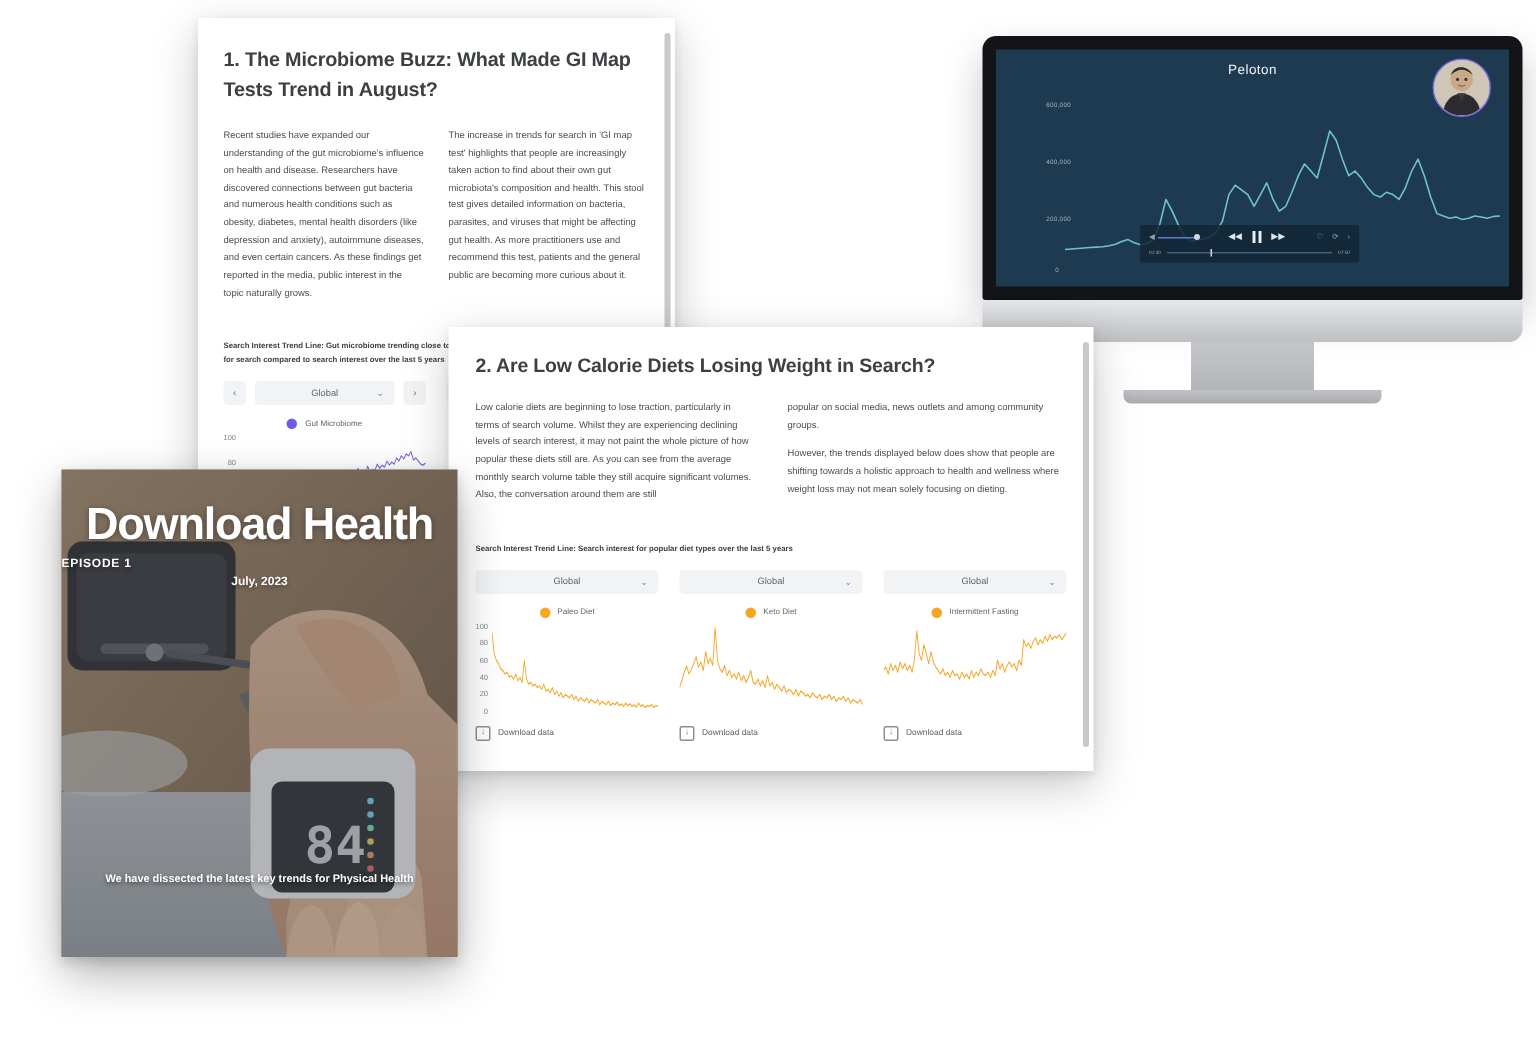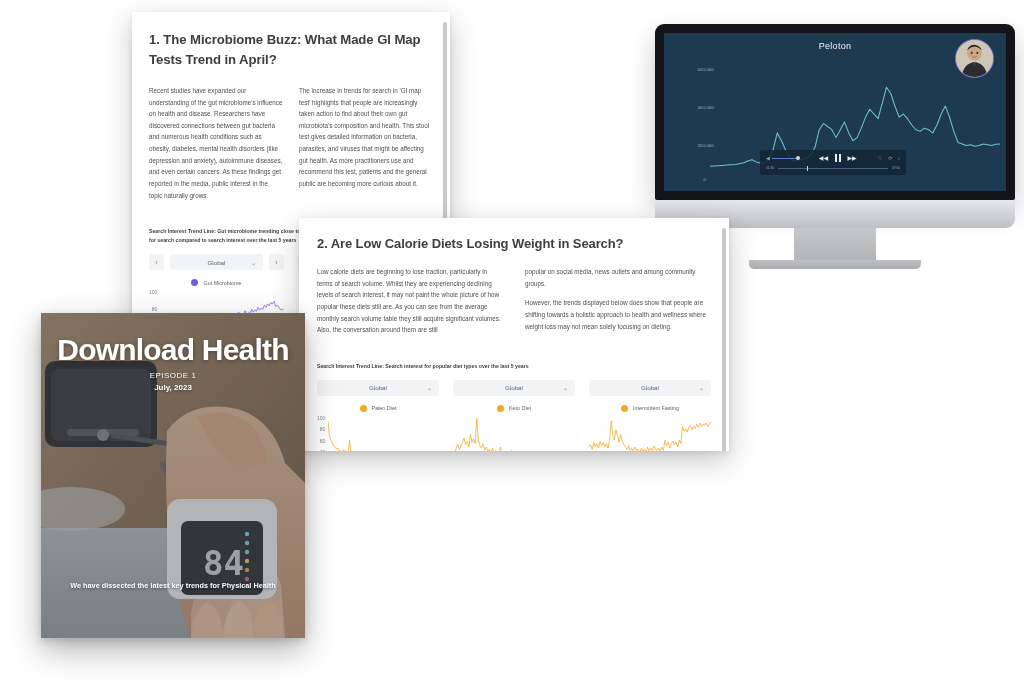--- a/index.html
+++ b/index.html
@@ -68,43 +68,43 @@
 
   .dl{display:flex;align-items:center;gap:5px;margin-top:6px;}
   .dl-ico{
     width:8px;height:8px;border:1px solid #8b9095;border-radius:1.5px;
     display:flex;align-items:center;justify-content:center;
     font-size:5.5px;color:#6b7075;line-height:1;
   }
   .dl-lbl{font-size:5.6px;color:#5f6368;}
 
   
-  #doc2{left:299px;top:218px;width:430px;height:233px;}
+  #doc2{left:299px;top:218px;width:430px;height:296px;}
   #doc2 .pad{padding:16px 18px 0 18px;}
   #doc2 .h-title{font-size:13px;margin-bottom:12px;}
 
   .tri-grid{display:flex;gap:14px;}
   .tri-cell{flex:1;}
 
   
   #cover{
     position:absolute;left:41px;top:313px;width:264px;height:325px;
     box-shadow:0 12px 30px rgba(0,0,0,.3), 0 3px 8px rgba(0,0,0,.15);
     overflow:hidden;background:#8b7f77;
   }
   .cover-photo{position:absolute;inset:0;}
   .cover-overlay{position:absolute;inset:0;background:rgba(58,64,72,.34);}
   .cover-title{
     position:absolute;left:0;right:0;top:20px;text-align:center;
     color:#fff;font-size:30px;font-weight:bold;letter-spacing:-.8px;
     text-shadow:0 1px 4px rgba(0,0,0,.35);
   }
   .cover-ep{
-    position:absolute;left:0;right:0;top:58px;text-align:center;
-    color:#fff;font-size:8px;font-weight:normal;letter-spacing:.5px;
+    position:absolute;left:0;right:0;top:58px;
+    color:#fff;font-size:8px;font-weight:bold;letter-spacing:.5px;
     text-shadow:0 1px 3px rgba(0,0,0,.4);
   }
   .cover-date{
     position:absolute;left:0;right:0;top:70px;text-align:center;
     color:#fff;font-size:8px;font-weight:bold;
     text-shadow:0 1px 3px rgba(0,0,0,.4);
   }
   .cover-foot{
     position:absolute;left:0;right:0;bottom:48px;text-align:center;
     color:#fff;font-size:7.3px;font-weight:bold;
@@ -252,21 +252,21 @@
       </div>
     </div>
     <div class="imac-chin"></div>
     <div class="imac-neck"></div>
     <div class="imac-foot"></div>
   </div>
 
   <div class="doc" id="doc1">
     <div class="doc-scroll" style="height:300px"></div>
     <div class="pad">
-      <div class="h-title">1. The Microbiome Buzz: What Made GI Map Tests Trend in April?</div>
+      <div class="h-title">1. The Microbiome Buzz: What Made GI Map Tests Trend in August?</div>
       <div class="cols">
         <div class="col">
             <p class="body-p">Recent studies have expanded our understanding of the gut microbiome's influence on health and disease. Researchers have discovered connections between gut bacteria and numerous health conditions such as obesity, diabetes, mental health disorders (like depression and anxiety), autoimmune diseases, and even certain cancers. As these findings get reported in the media, public interest in the topic naturally grows.</p>
           </div>
         <div class="col">
             <p class="body-p">The increase in trends for search in 'GI map test' highlights that people are increasingly taken action to find about their own gut microbiota's composition and health. This stool test gives detailed information on bacteria, parasites, and viruses that might be affecting gut health. As more practitioners use and recommend this test, patients and the general public are becoming more curious about it.</p>
           </div>
       </div>
       <div class="cap">Search Interest Trend Line: Gut microbiome trending close to peak and GI map test peaking worldwide in August for search compared to search interest over the last 5 years</div>
 

